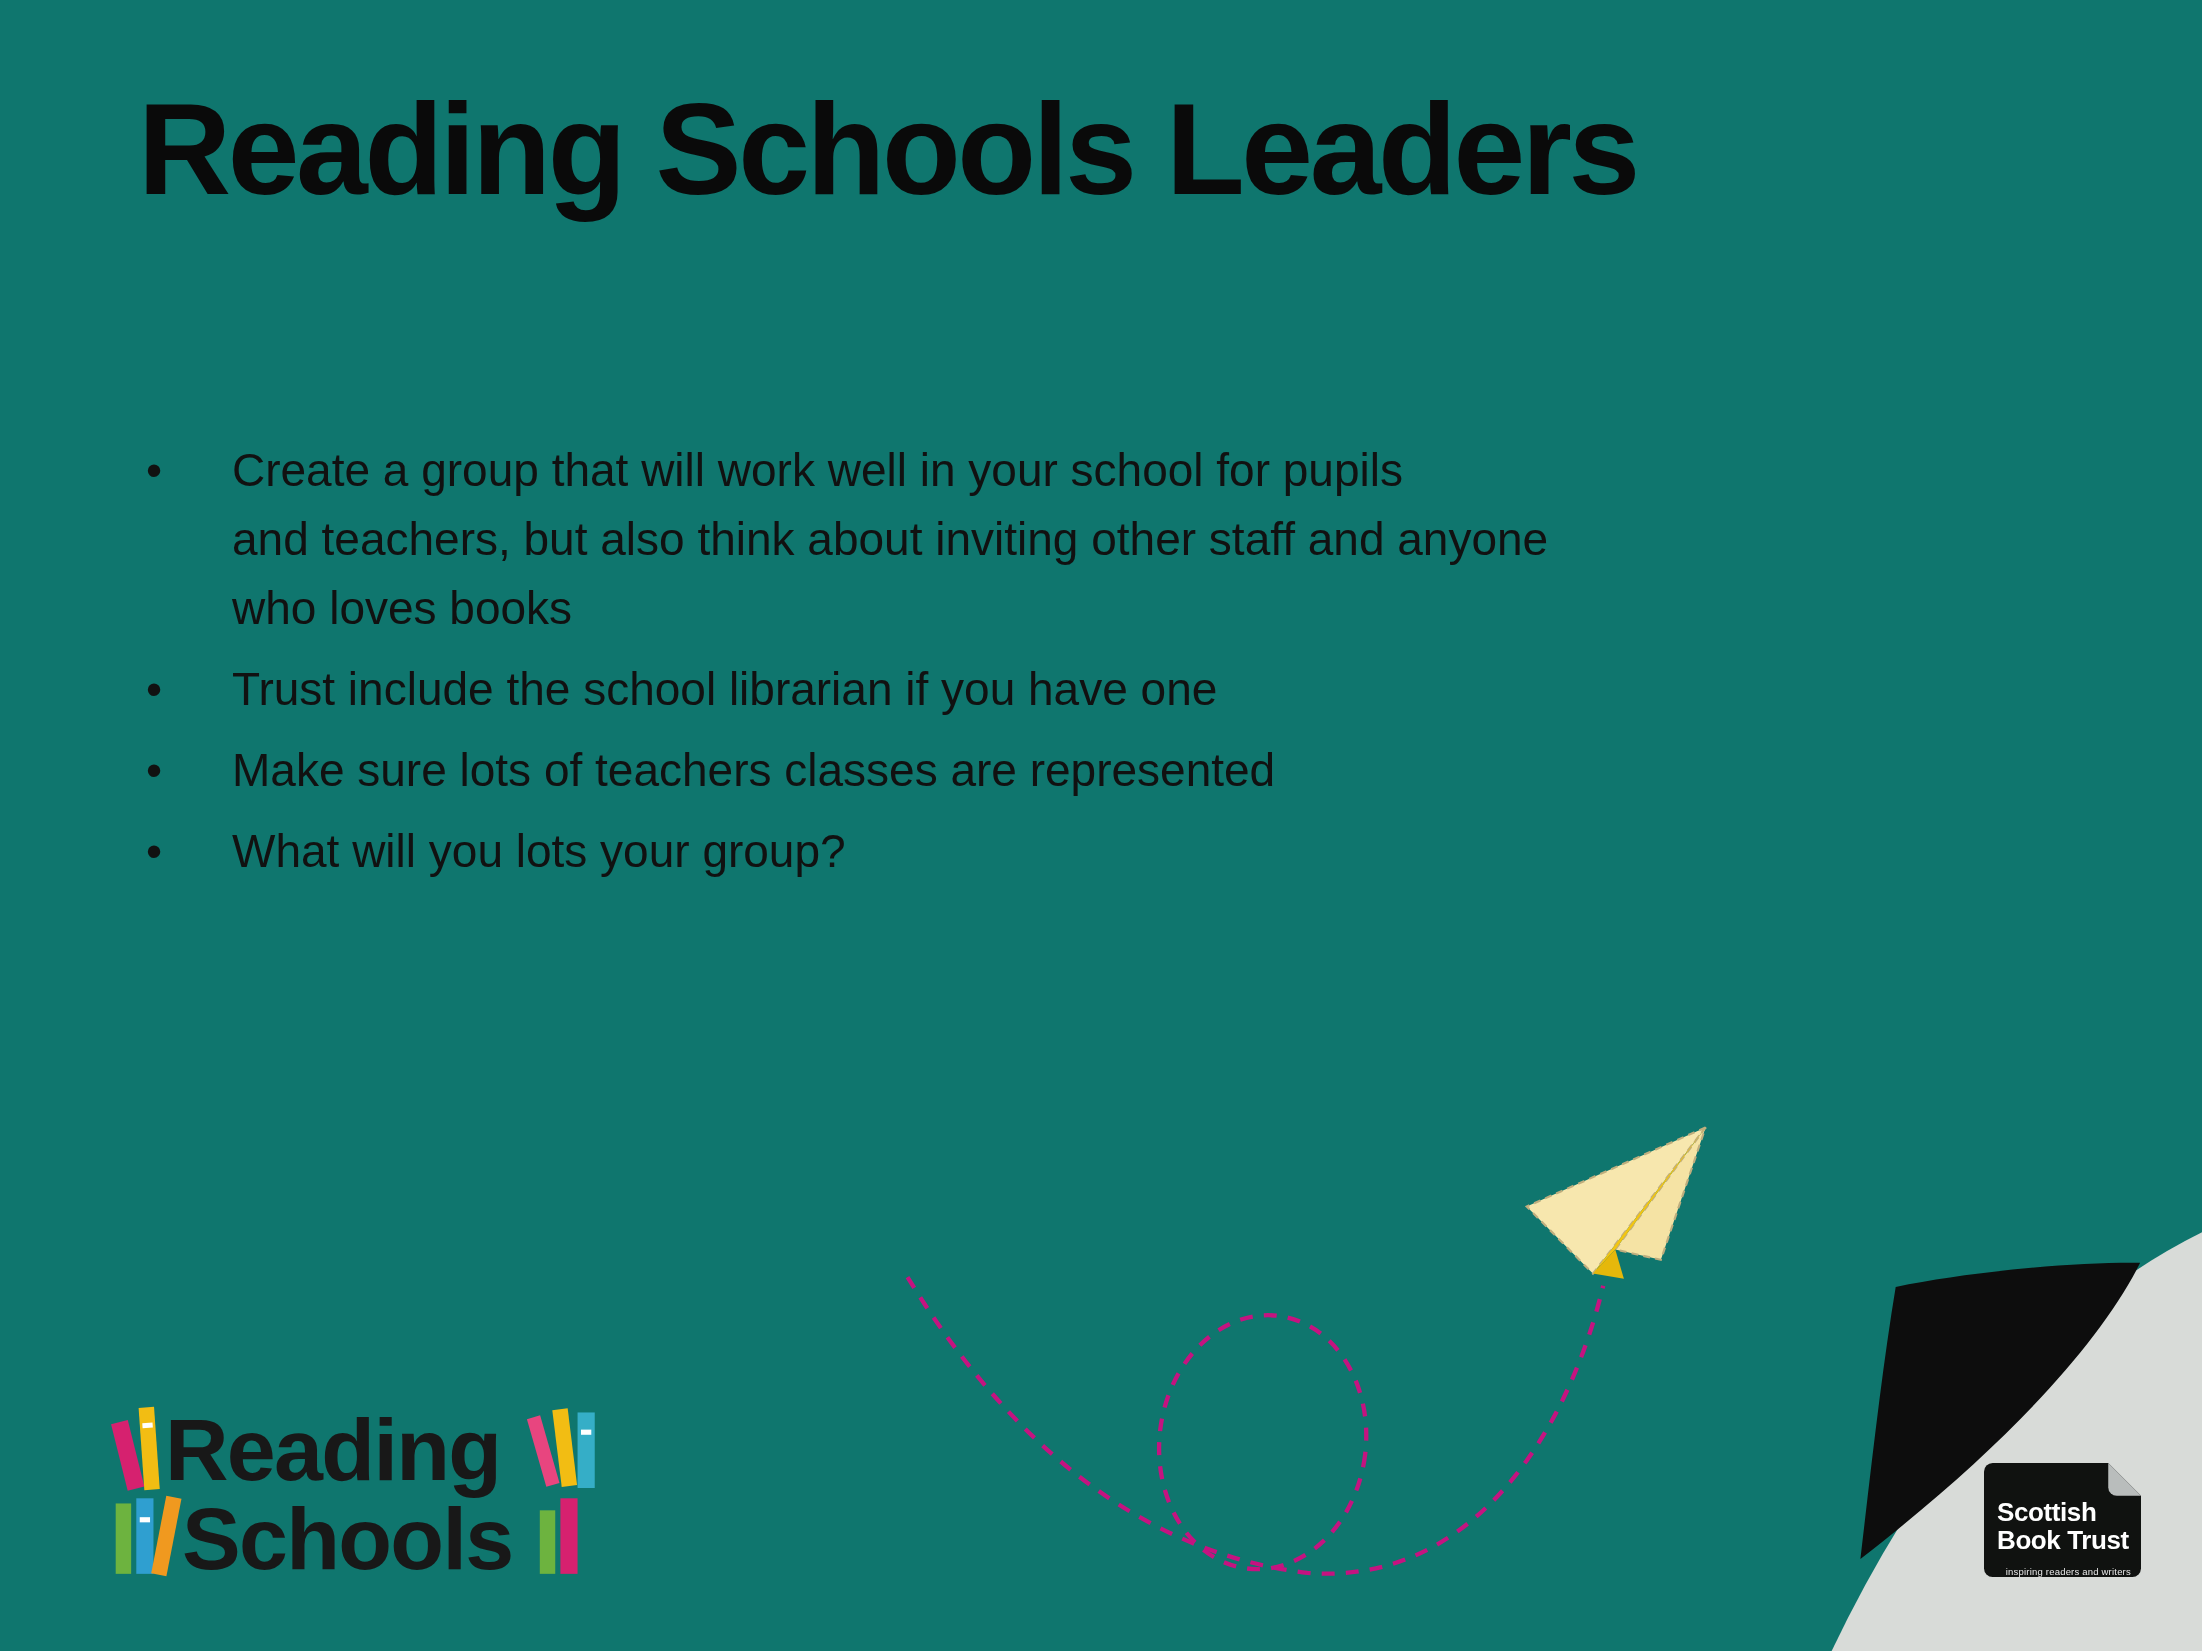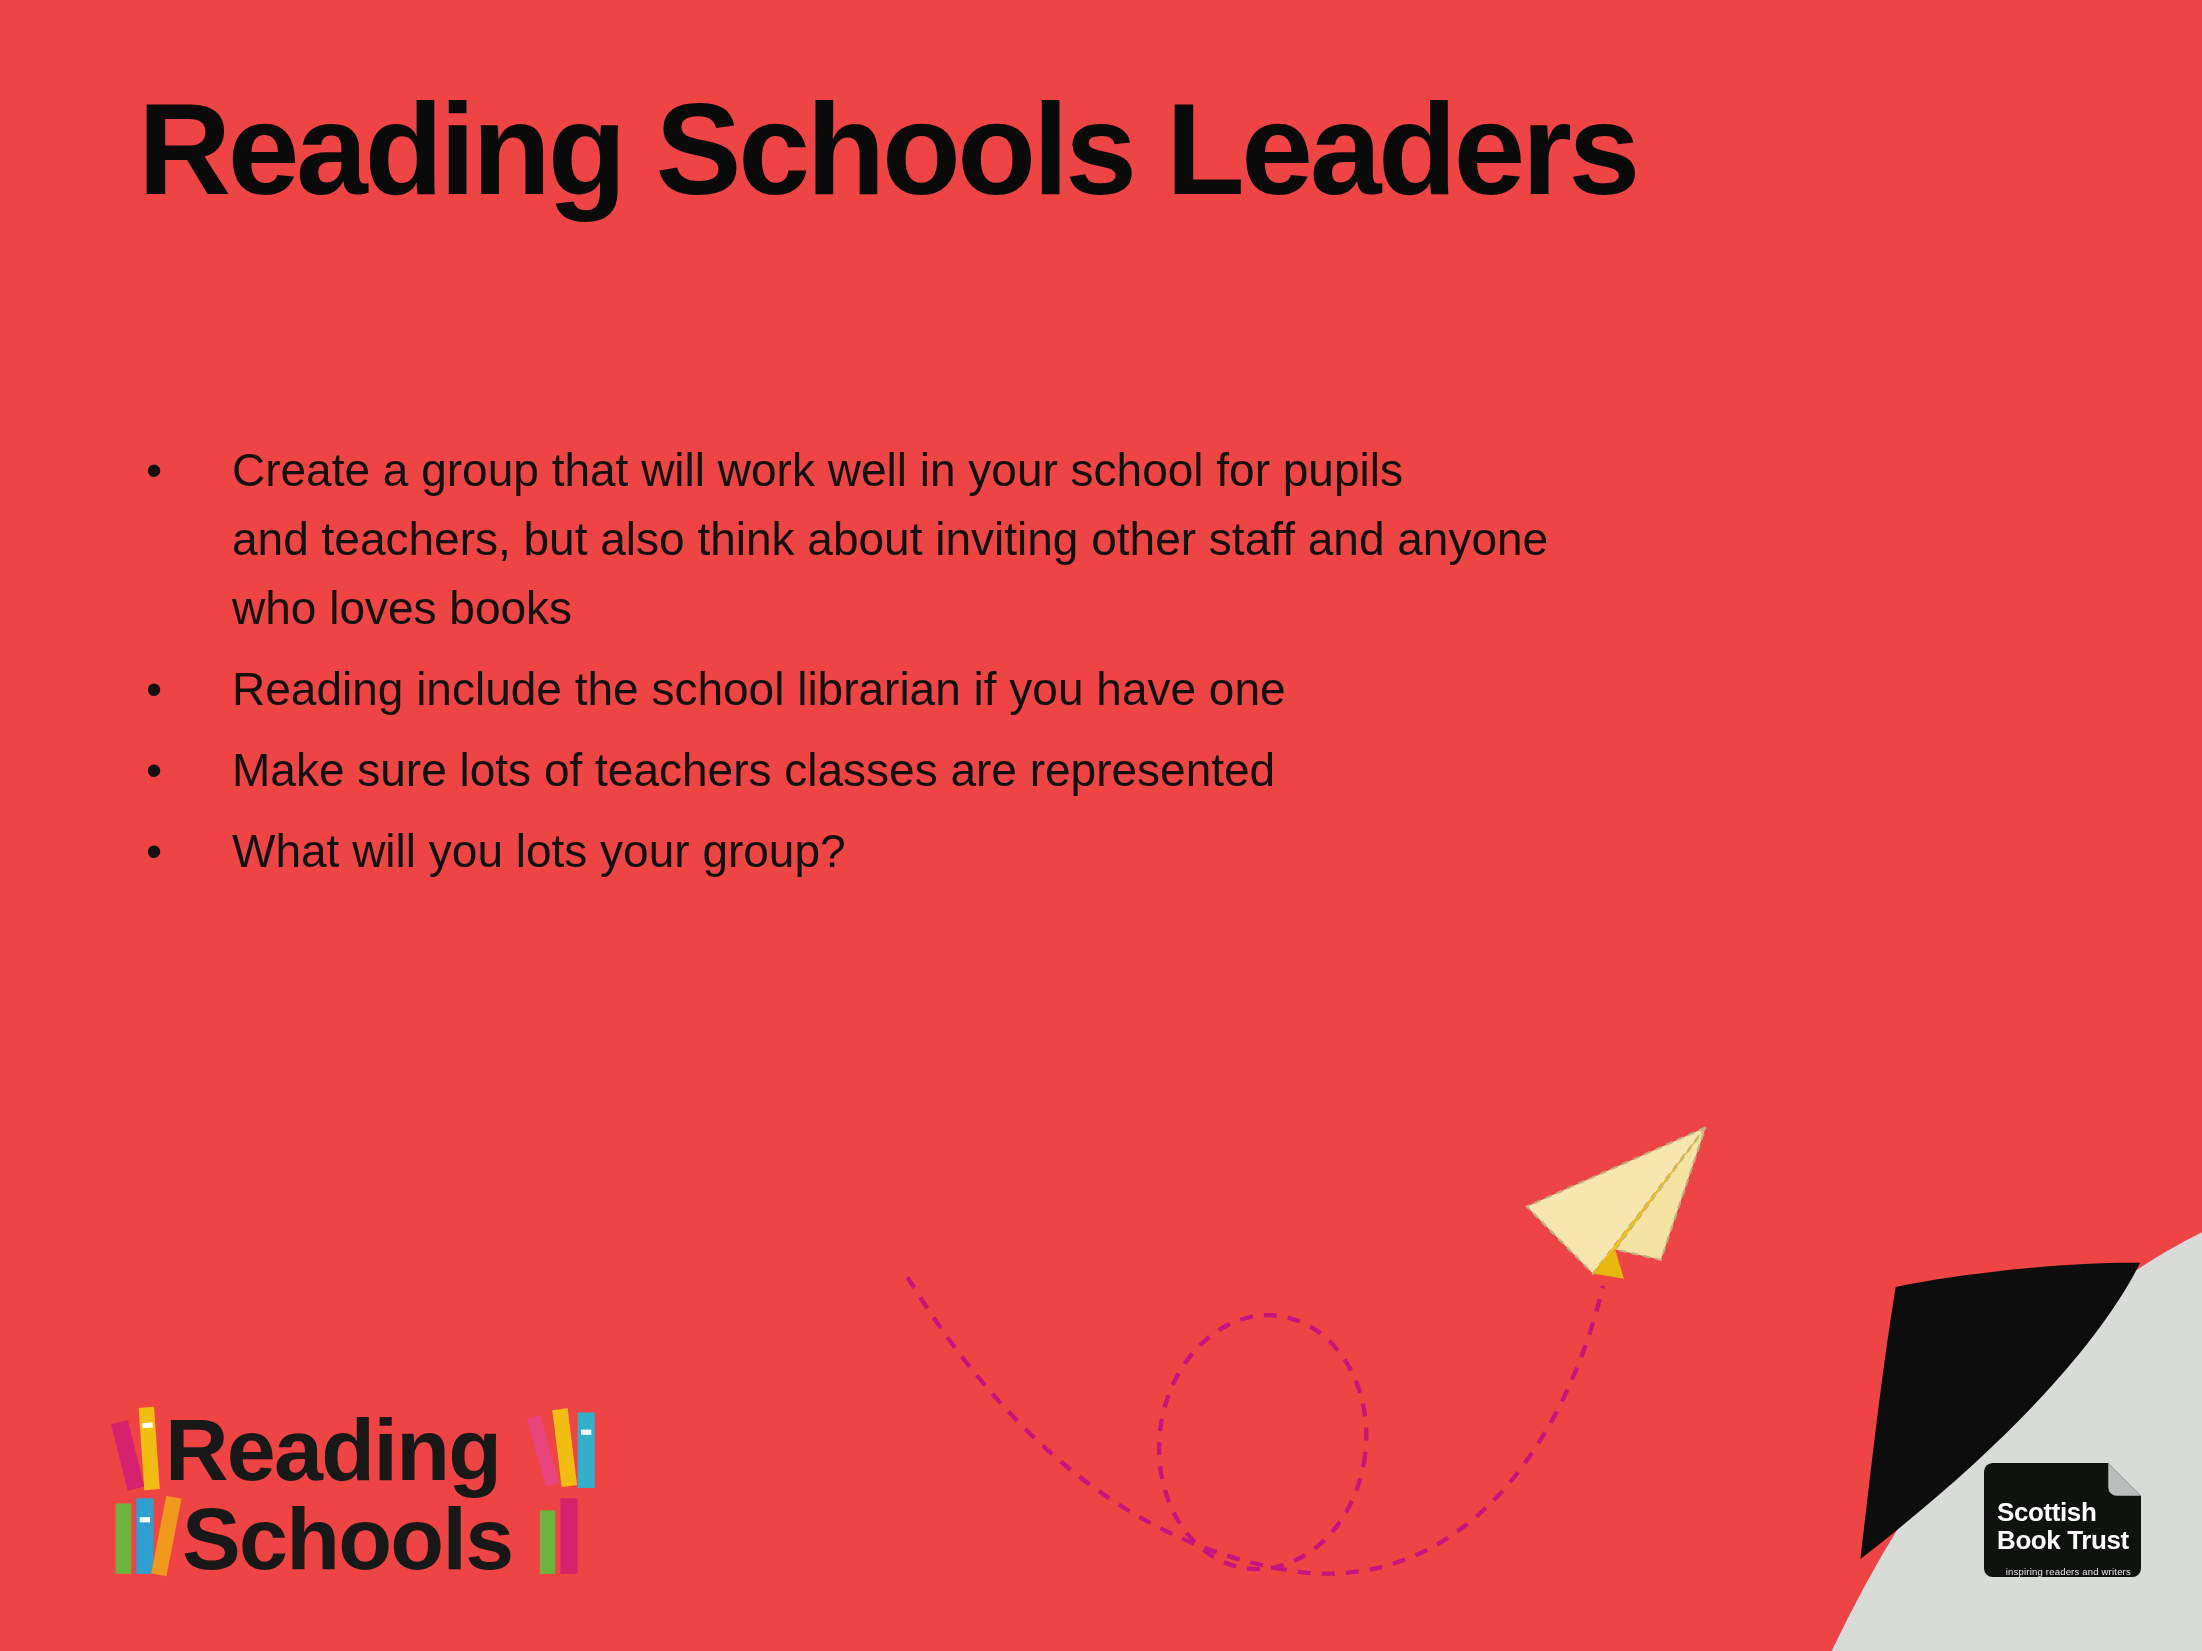--- a/index.html
+++ b/index.html
@@ -1,20 +1,20 @@
 <!DOCTYPE html>
 <html style="font-size:13.8px"><head>
 <meta charset="utf-8">
 <style>
   html, body { margin: 0; padding: 0; background: #ffffff; }
   .slide {
     position: relative;
     width: 2203px;
     height: 1652px;
-    background: #ef4444;
+    background: #0f766e;
     overflow: hidden;
     font-family: "Liberation Sans", sans-serif;
     color: #0b0b0b;
   }
   .title {
     position: absolute;
     left: 138px;
     top: 82px;
     margin: 0;
     font-size: 129px;
@@ -124,21 +124,21 @@
 
   <ul class="bullets">
     <li>
       <span class="marker">•</span>
       <span class="btext">Create a group that will work well in your school for pupils
 and teachers, but also think about inviting other staff and anyone
 who loves books</span>
     </li>
     <li>
       <span class="marker">•</span>
-      <span class="btext">Reading include the school librarian if you have one</span>
+      <span class="btext">Trust include the school librarian if you have one</span>
     </li>
     <li>
       <span class="marker">•</span>
       <span class="btext">Make sure lots of teachers classes are represented</span>
     </li>
     <li>
       <span class="marker">•</span>
       <span class="btext">What will you lots your group?</span>
     </li>
   </ul>

